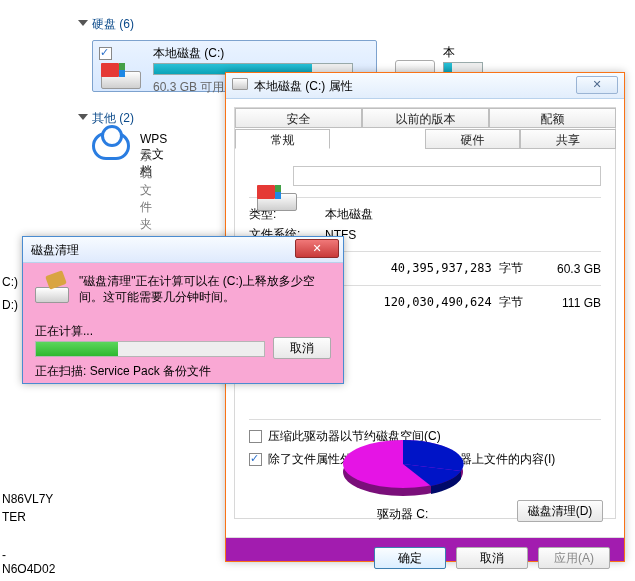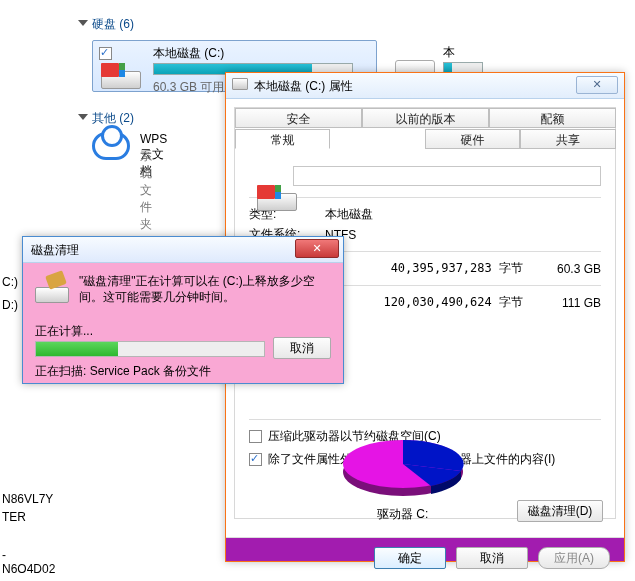--- a/index.html
+++ b/index.html
@@ -64,21 +64,21 @@
   .pie{position:absolute; left:98px; top:282px; width:140px; height:70px;}
   .pie svg{width:140px;height:70px;}
   .drvlabel{position:absolute; left:142px; top:356px; color:#000;}
   .cleanup{position:absolute; right:12px; top:350px; width:86px; height:22px; border:1px solid #acacac; background:linear-gradient(#fdfdfd,#e8e8e8);border-radius:2px;text-align:center;line-height:20px;}
   .chkrow{display:flex;align-items:center;margin-top:6px;}
   .cbox{width:13px;height:13px;border:1px solid #888;background:#fff;margin-right:6px;position:relative;}
   .cbox.checked::after{content:"✓";position:absolute;left:0;top:-2px;font-size:11px;color:#2a6fc9;}
   
   .prop .footer{position:absolute;left:0;right:0;bottom:0;height:24px;background:#a21caf;border-top:1px solid #dcdcdc;}
   .fbtn{position:absolute; top:9px; width:72px; height:22px; border:1px solid #acacac; background:linear-gradient(#fdfdfd,#e8e8e8); border-radius:2px; text-align:center; line-height:20px;}
-  .fbtn.ok{right:178px;border-color:#3c7fb1;background:linear-gradient(#fafdff,#dbeeff);} .fbtn.cancel{right:96px;} .fbtn.apply{right:14px;color:#888;border-radius:9px;}
+  .fbtn.ok{right:178px;border-color:#3c7fb1;background:linear-gradient(#fafdff,#dbeeff);} .fbtn.cancel{right:96px;} .fbtn.apply{right:14px;color:#888;}
 
   
   .dc{position:absolute; left:22px; top:236px; width:322px; height:148px; background:#f9a8d4; border:1px solid #4a8bd0; box-shadow:0 0 8px rgba(0,0,0,.3);}
   .dc .tb{height:26px;background:linear-gradient(#f7fbff,#dfeafd);border-bottom:1px solid #b9d2ec;position:relative;}
   .dc .tb .tx{position:absolute;left:8px;top:5px;color:#000;}
   .dc .tb .x{position:absolute;right:4px;top:2px;width:44px;height:19px;background:linear-gradient(#f07878,#c83a3a);border:1px solid #8e2b2b;border-radius:2px;color:#fff;text-align:center;line-height:17px;font-size:11px;}
   .dc .msg{position:absolute;left:56px;top:36px;right:12px;line-height:16px;color:#000;}
   .dc .ic{position:absolute;left:12px;top:40px;width:34px;height:26px;}
   .dc .ic .base{position:absolute;left:0;bottom:0;width:34px;height:16px;background:linear-gradient(#fff,#d0d0d0);border:1px solid #999;border-radius:2px;}
   .dc .ic .brush{position:absolute;left:12px;top:-4px;width:18px;height:14px;background:#d9a441;border-radius:2px;transform:rotate(-20deg);}

